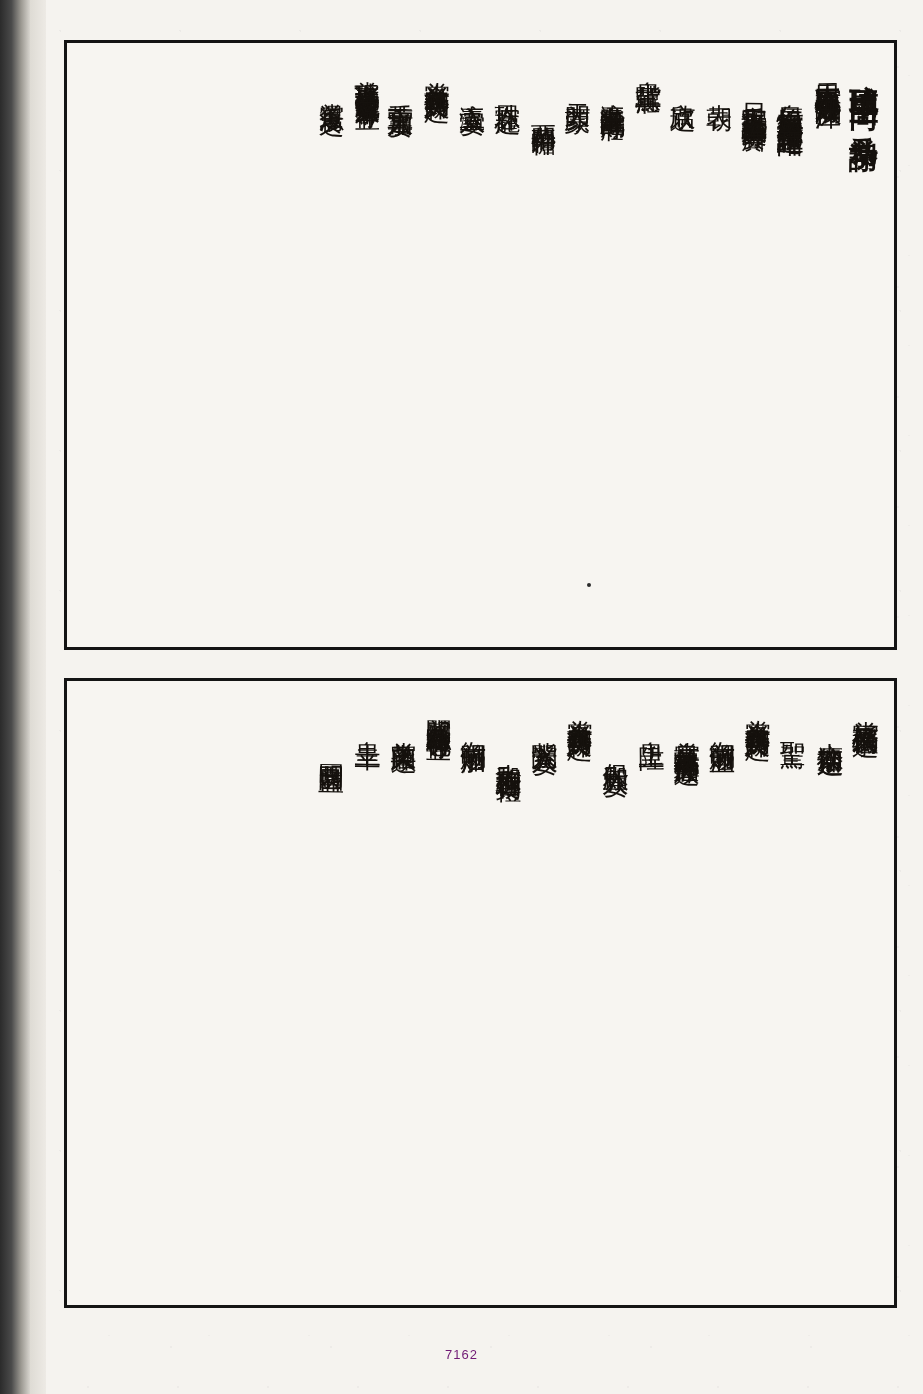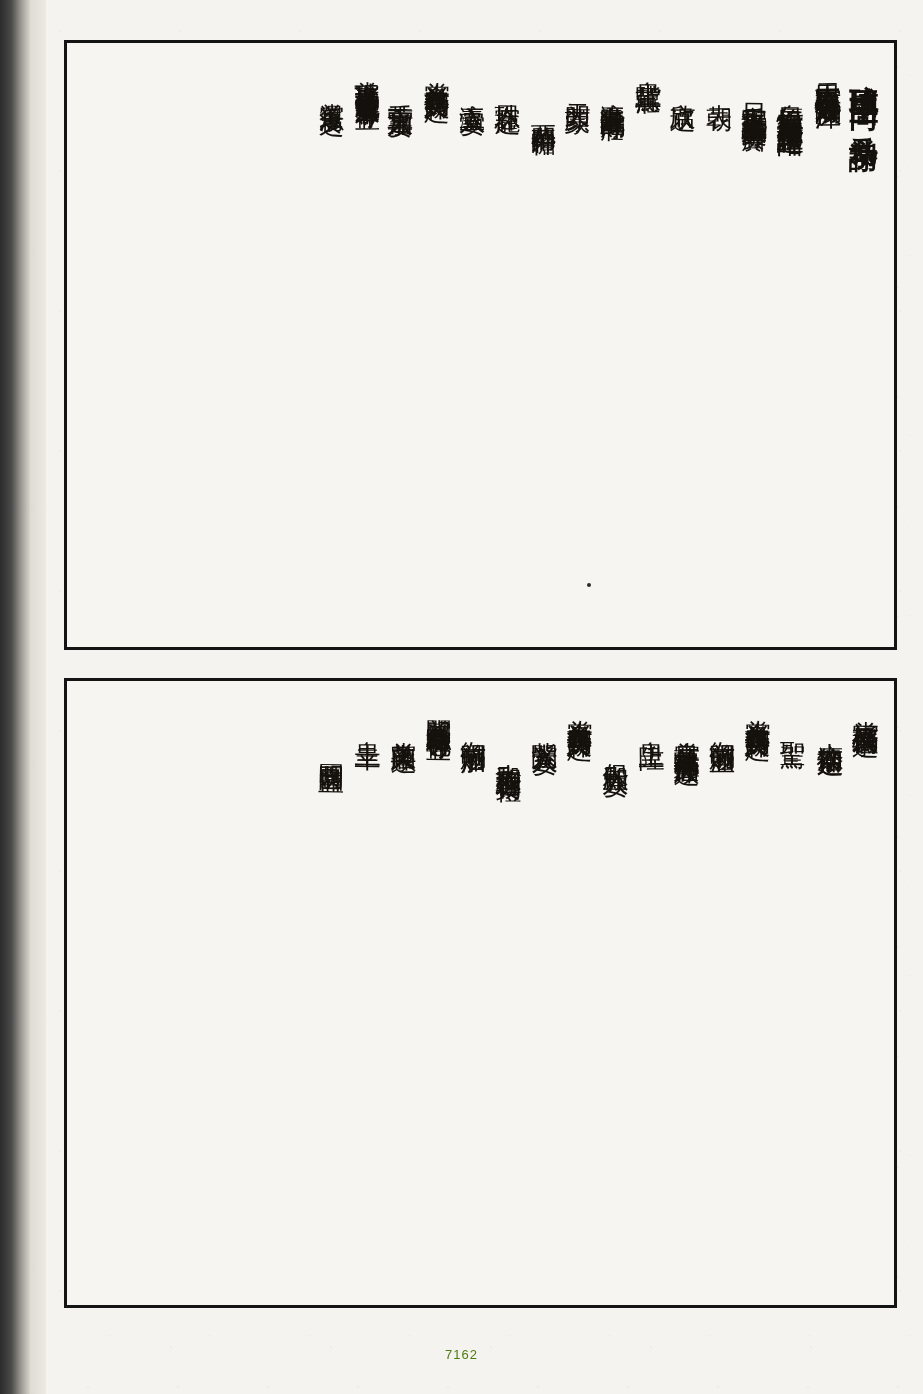--- a/index.html
+++ b/index.html
@@ -112,21 +112,21 @@
 
   
   #page-number {
     position: absolute;
     left: 0; top: 1347px;
     width: 923px;
     text-align: center;
     font-family: "Liberation Sans", sans-serif;
     font-size: 13px;
     letter-spacing: 0.08em;
-    color: #4d7c0f;
+    color: #701a75;
   }
 
   
   .speck {
     position: absolute;
     width: 4px; height: 4px;
     background: #2b2b2b;
     border-radius: 50%;
   }
 </style>

